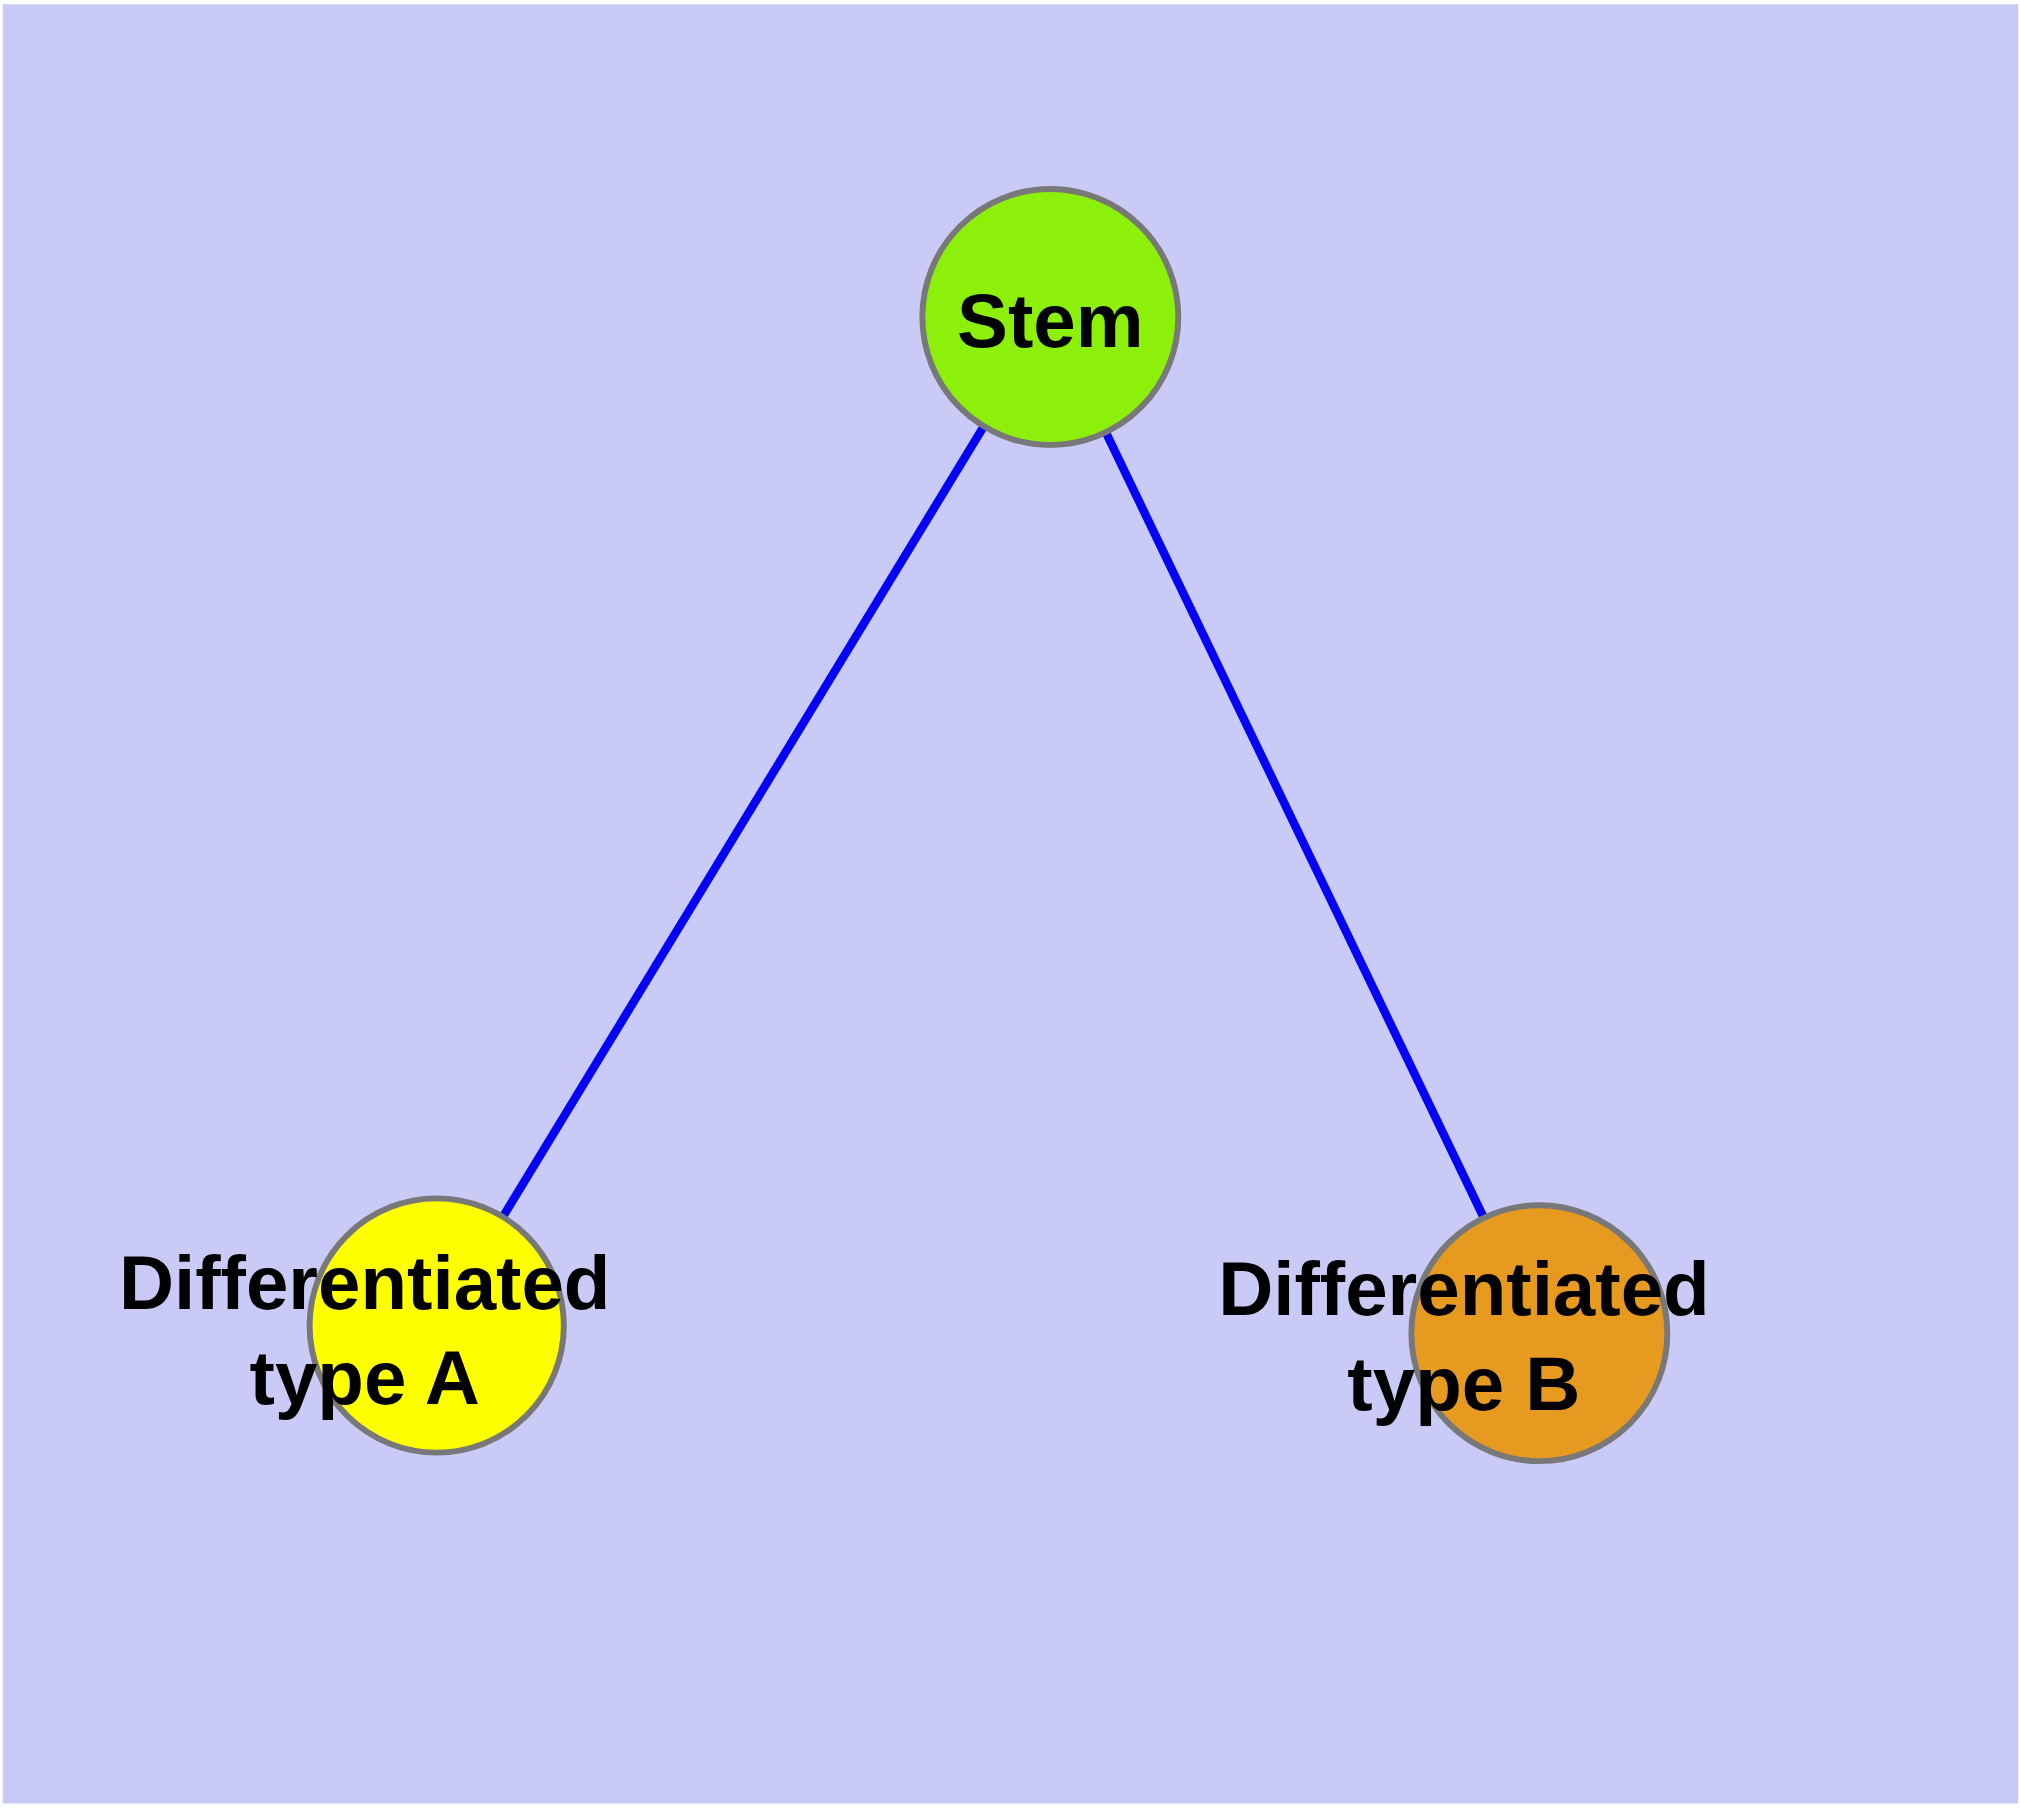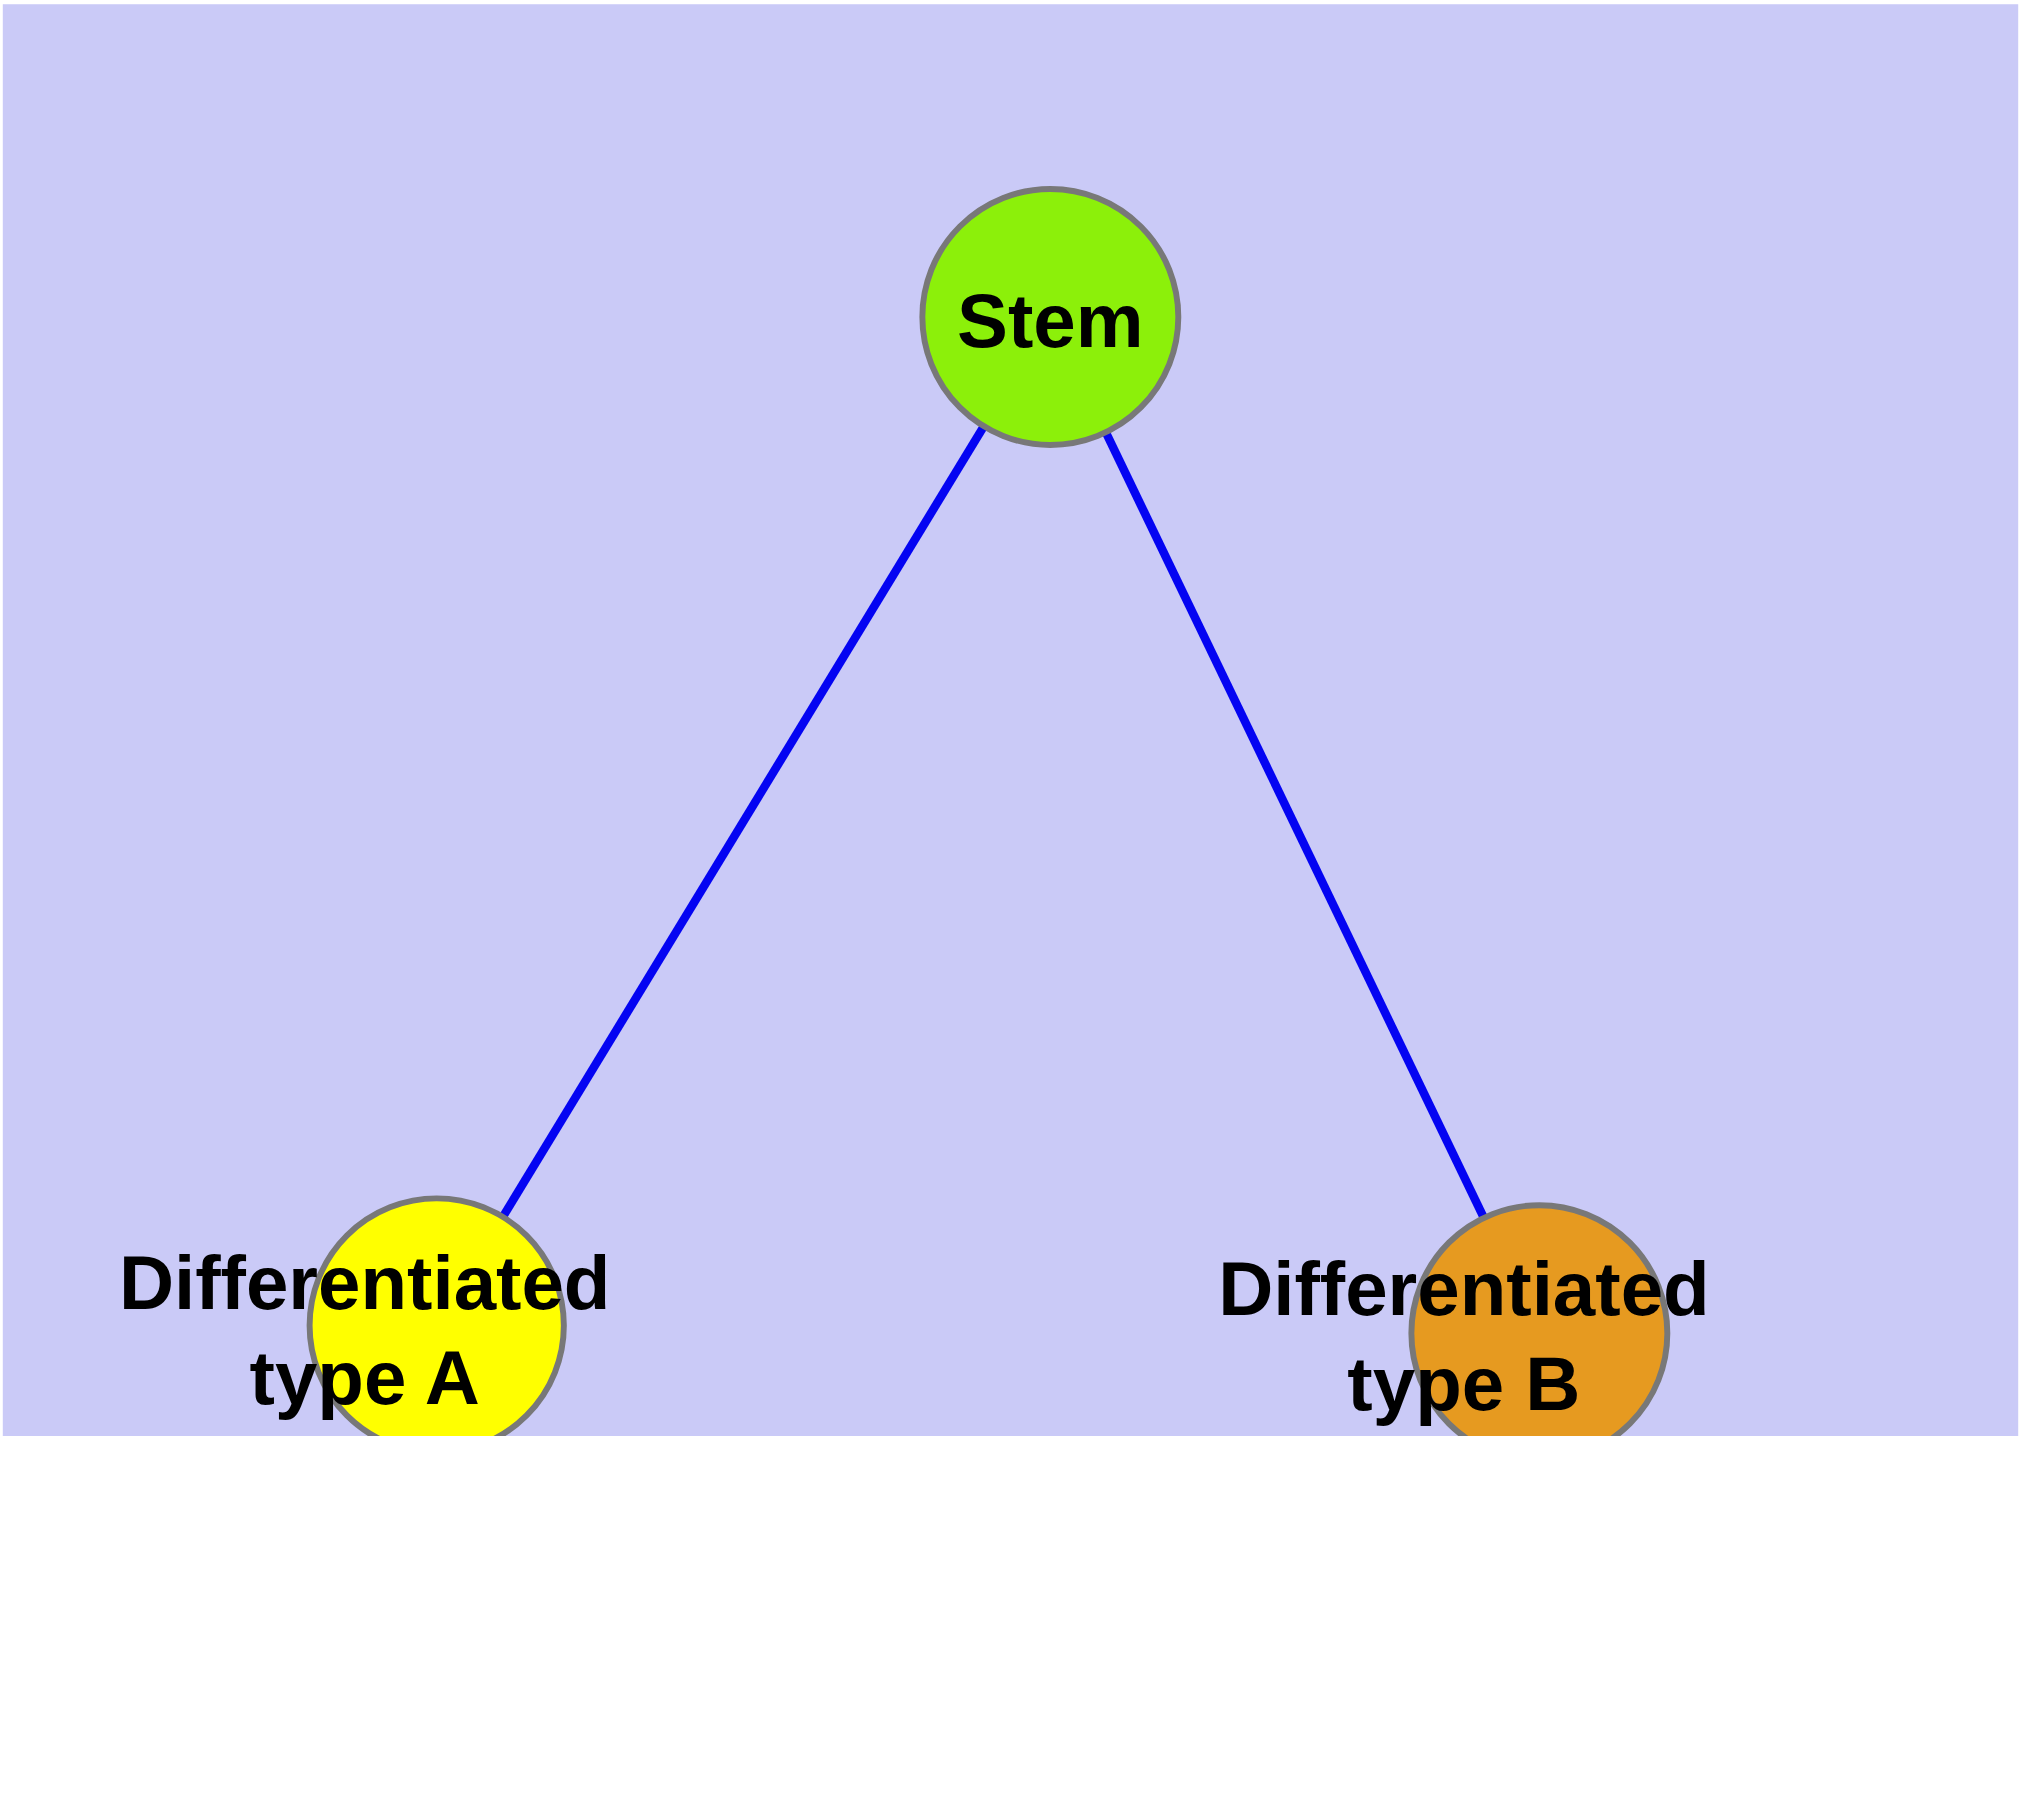--- a/index.html
+++ b/index.html
@@ -2,21 +2,21 @@
 <html style="font-size:13.6px"><head>
 <meta charset="utf-8">
 <style>
   html, body {
     margin: 0;
     padding: 0;
     background: #ffffff;
   }
   .canvas-wrap {
     width: 2021px;
-    height: 1436px;
+    height: 1812px;
     position: relative;
   }
   svg {
     display: block;
   }
   .node-label {
     font-family: "Liberation Sans", sans-serif;
     font-weight: bold;
     font-size: 90px;
     text-anchor: middle;

